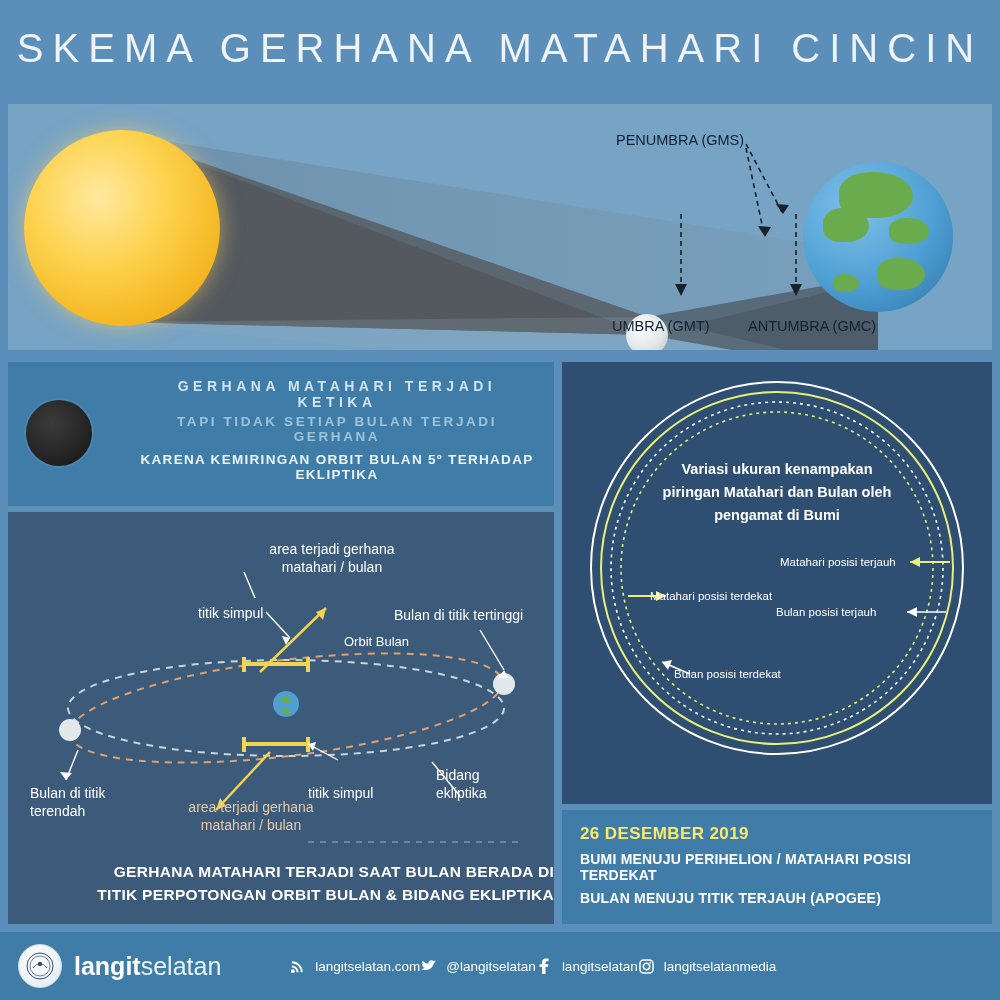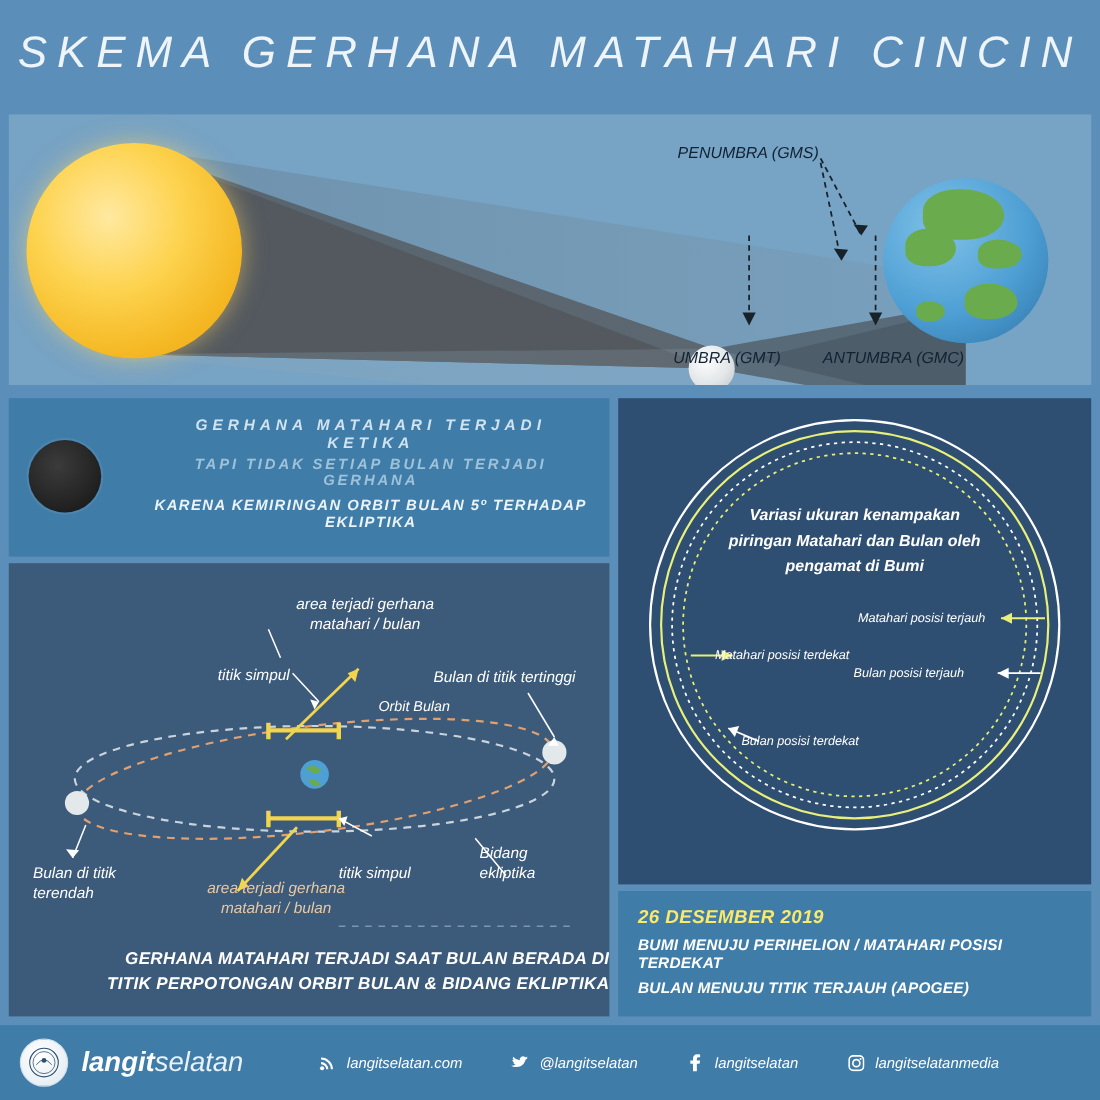--- a/index.html
+++ b/index.html
@@ -3,21 +3,21 @@
 <meta charset="utf-8">
 <style>
   * { box-sizing: border-box; margin: 0; padding: 0; }
   body {
     width: 1000px; height: 1000px;
     font-family: "Liberation Sans", sans-serif;
     background: #5b8fb9;
     overflow: hidden;
     position: relative;
   }
-  .page { position: relative; width: 1000px; height: 872px; background: #5b8fb9; font-style: italic; }
+  .page { position: relative; width: 1000px; height: 872px; background: #5b8fb9; }
 
   
   .header {
     position: absolute; left: 0; top: 0; width: 1000px; height: 96px;
     display: flex; align-items: center; justify-content: center;
   }
   .header h1 {
     font-size: 40px; letter-spacing: 9px; color: #eef4f8; font-weight: 400;
     text-align: center;
   }
@@ -114,21 +114,21 @@
   .logo-badge {
     width: 44px; height: 44px; border-radius: 50%; margin-left: 18px;
     background: radial-gradient(circle at 40% 35%, #ffffff 0%, #dfe9f0 100%);
     display:flex; align-items:center; justify-content:center;
     color:#2f4f72; font-size:7px; text-align:center; line-height:1.05; font-weight:700;
     border: 1px solid #cfe0ec;
   }
   .brand { margin-left: 12px; font-size: 25px; color:#fff; }
   .brand b { font-weight: 700; }
   .brand span { font-weight: 300; color: #e8f2f8; }
-  .social { display: flex; align-items: center; gap: 44px; margin-left: 68px; }
+  .social { display: flex; align-items: center; margin-left: 68px; }
   .social-item { display: flex; align-items: center; gap: 9px; color: #fff; font-size: 13.5px; }
   .sic { width: 17px; height: 17px; display:flex; align-items:center; justify-content:center; color:#fff; }
   .sic svg { display:block; }
 </style>
 </head>
 <body>
 
 <div class="page">
 
   <div class="header">

